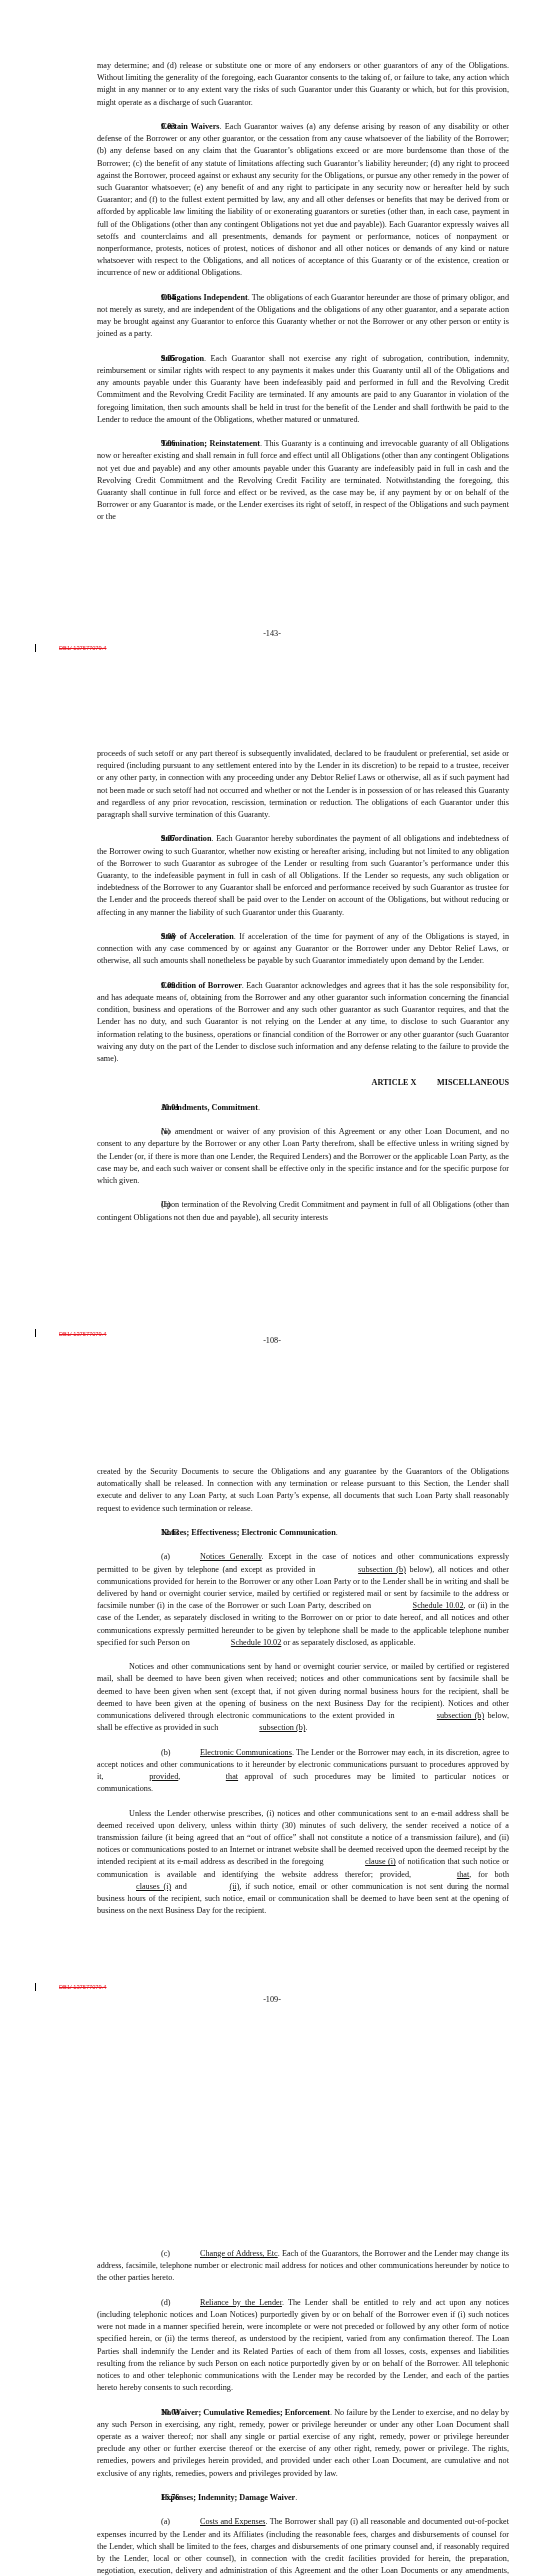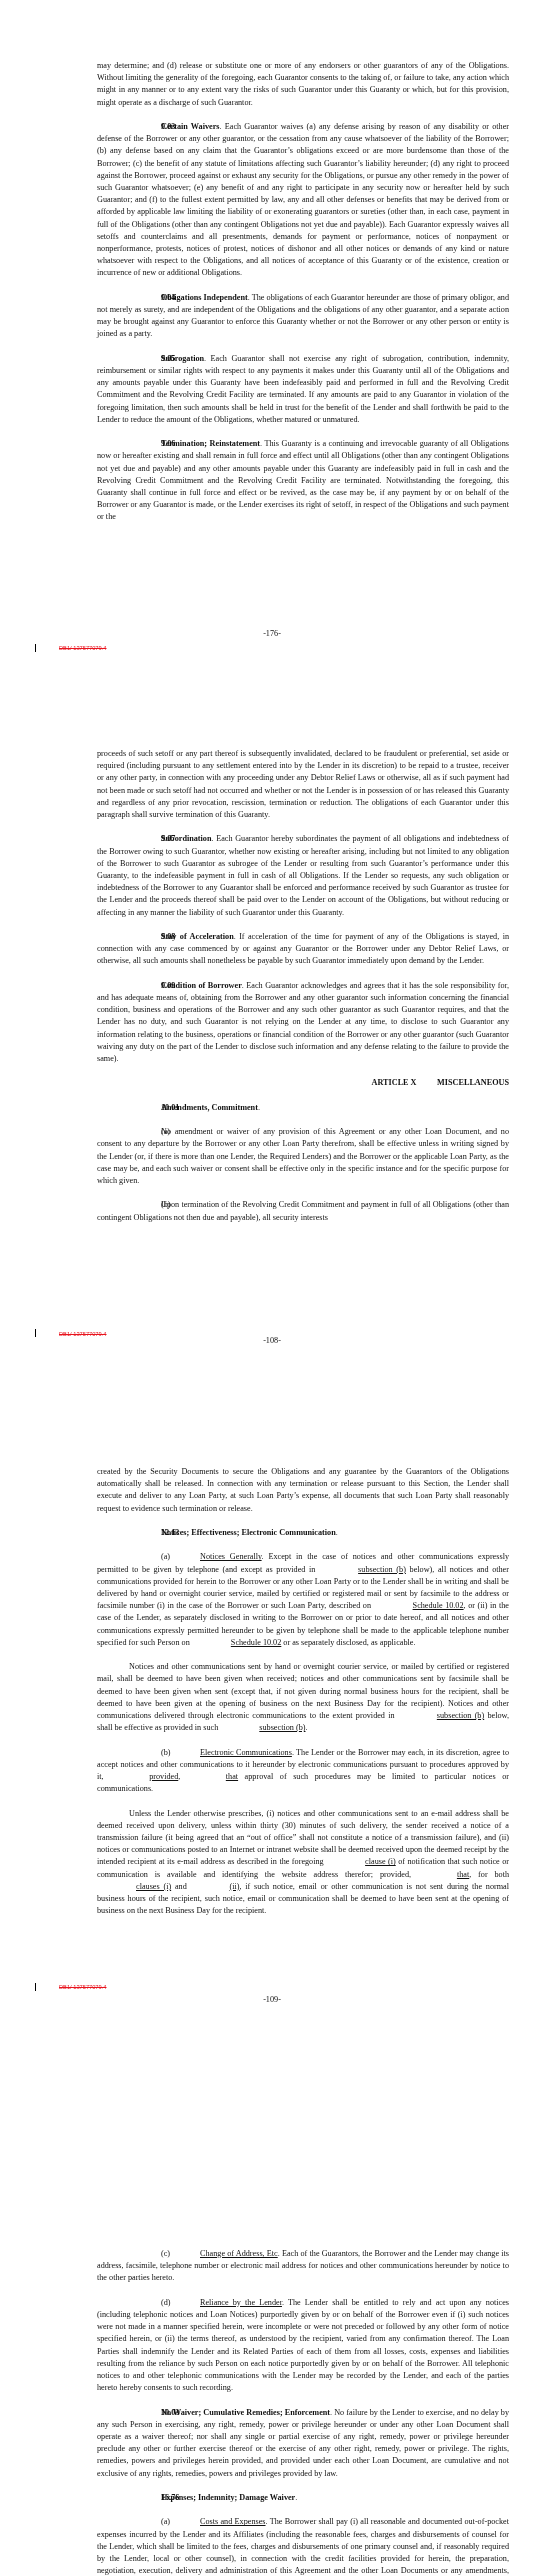--- a/index.html
+++ b/index.html
@@ -40,21 +40,21 @@
     <p>may determine; and (d) release or substitute one or more of any endorsers or other guarantors of any of the Obligations.  Without limiting the generality of the foregoing, each Guarantor consents to the taking of, or failure to take, any action which might in any manner or to any extent vary the risks of such Guarantor under this Guaranty or which, but for this provision, might operate as a discharge of such Guarantor.</p>
 
     <p class="indent"><span class="sec-num">9.03</span><span class="sec-title">Certain Waivers</span><span>.  Each Guarantor waives (a) any defense arising by reason of any disability or other defense of the Borrower or any other guarantor, or the cessation from any cause whatsoever of the liability of the Borrower; (b) any defense based on any claim that the Guarantor’s obligations exceed or are more burdensome than those of the Borrower; (c) the benefit of any statute of limitations affecting such Guarantor’s liability hereunder; (d) any right to proceed against the Borrower, proceed against or exhaust any security for the Obligations, or pursue any other remedy in the power of such Guarantor whatsoever; (e) any benefit of and any right to participate in any security now or hereafter held by such Guarantor; and (f) to the fullest extent permitted by law, any and all other defenses or benefits that may be derived from or afforded by applicable law limiting the liability of or exonerating guarantors or sureties  (other than, in each case, payment in full of the Obligations (other than any contingent Obligations not yet due and payable)).  Each Guarantor expressly waives all setoffs and counterclaims and all presentments, demands for payment or performance, notices of nonpayment or nonperformance, protests, notices of protest, notices of dishonor and all other notices or demands of any kind or nature whatsoever with respect to the Obligations, and all notices of acceptance of this Guaranty or of the existence, creation or incurrence of new or additional Obligations.</span></p>
 
     <p class="indent"><span class="sec-num">9.04</span><span class="sec-title">Obligations Independent</span><span>.  The obligations of each Guarantor hereunder are those of primary obligor, and not merely as surety, and are independent of the Obligations and the obligations of any other guarantor, and a separate action may be brought against any Guarantor to enforce this Guaranty whether or not the Borrower or any other person or entity is joined as a party.</span></p>
 
     <p class="indent"><span class="sec-num">9.05</span><span class="sec-title">Subrogation</span><span>.  Each Guarantor shall not exercise any right of subrogation, contribution, indemnity, reimbursement or similar rights with respect to any payments it makes under this Guaranty until all of the Obligations and any amounts payable under this Guaranty have been indefeasibly paid and performed in full and the Revolving Credit Commitment and the Revolving Credit Facility are terminated.  If any amounts are paid to any Guarantor in violation of the foregoing limitation, then such amounts shall be held in trust for the benefit of the Lender and shall forthwith be paid to the Lender to reduce the amount of the Obligations, whether matured or unmatured.</span></p>
 
     <p class="indent last"><span class="sec-num">9.06</span><span class="sec-title">Termination; Reinstatement</span><span>.  This Guaranty is a continuing and irrevocable guaranty of all Obligations now or hereafter existing and shall remain in full force and effect until all Obligations (other than any contingent Obligations not yet due and payable) and any other amounts payable under this Guaranty are indefeasibly paid in full in cash and the Revolving Credit Commitment and the Revolving Credit Facility are terminated.  Notwithstanding the foregoing, this Guaranty shall continue in full force and effect or be revived, as the case may be, if any payment by or on behalf of the Borrower or any Guarantor is made, or the Lender exercises its right of setoff, in respect of the Obligations and such payment or the</span></p>
   </div>
-  <div class="page-num">-176-</div>
+  <div class="page-num">-143-</div>
   <div class="change-bar"></div>
   <div class="doc-id">DB1/ 137577079.4</div>
 </div>
 
 <div class="page p2">
   <div class="content">
     <p>proceeds of such setoff or any part thereof is subsequently invalidated, declared to be fraudulent or preferential, set aside or required (including pursuant to any settlement entered into by the Lender in its discretion) to be repaid to a trustee, receiver or any other party, in connection with any proceeding under any Debtor Relief Laws or otherwise, all as if such payment had not been made or such setoff had not occurred and whether or not the Lender is in possession of or has released this Guaranty and regardless of any prior revocation, rescission, termination or reduction.  The obligations of each Guarantor under this paragraph shall survive termination of this Guaranty.</p>
 
     <p class="indent"><span class="sec-num">9.07</span><span class="sec-title">Subordination</span><span>.  Each Guarantor hereby subordinates the payment of all obligations and indebtedness of the Borrower owing to such Guarantor, whether now existing or hereafter arising, including but not limited to any obligation of the Borrower to such Guarantor as subrogee of the Lender or resulting from such Guarantor’s performance under this Guaranty, to the indefeasible payment in full in cash of all Obligations.  If the Lender so requests, any such obligation or indebtedness of the Borrower to any Guarantor shall be enforced and performance received by such Guarantor as trustee for the Lender and the proceeds thereof shall be paid over to the Lender on account of the Obligations, but without reducing or affecting in any manner the liability of such Guarantor under this Guaranty.</span></p>
 

